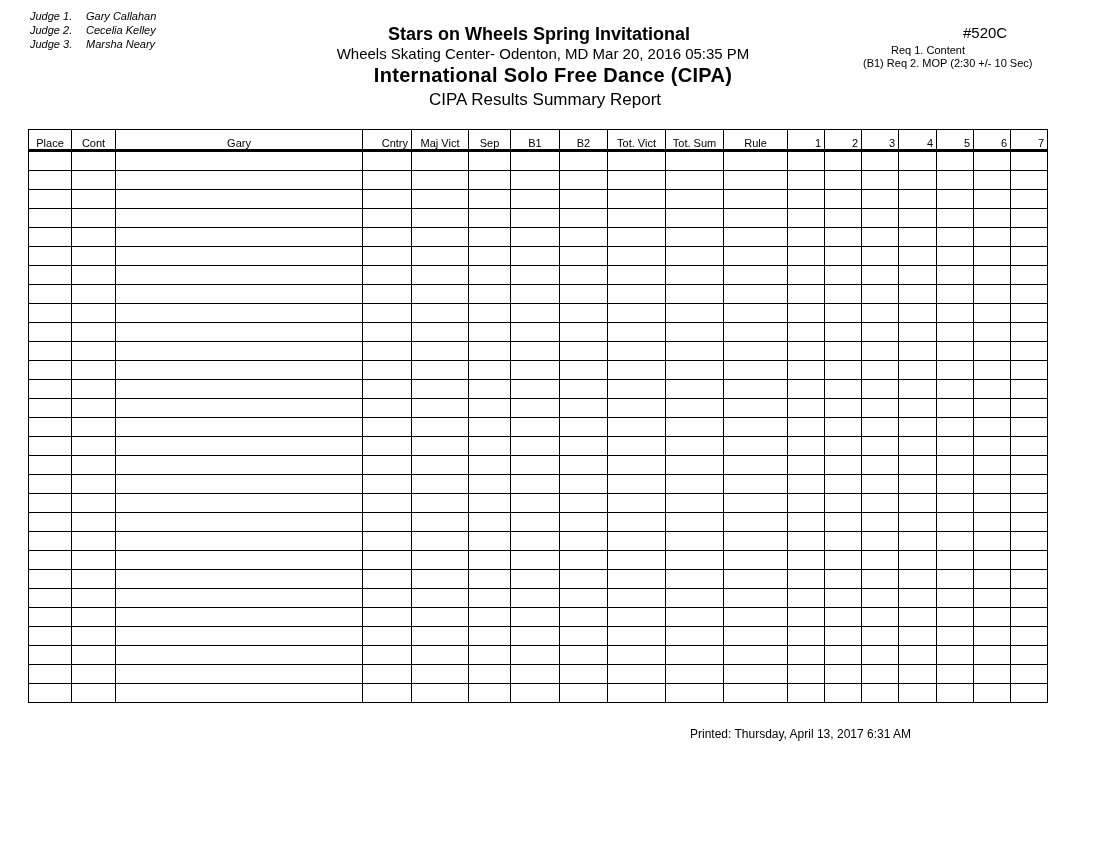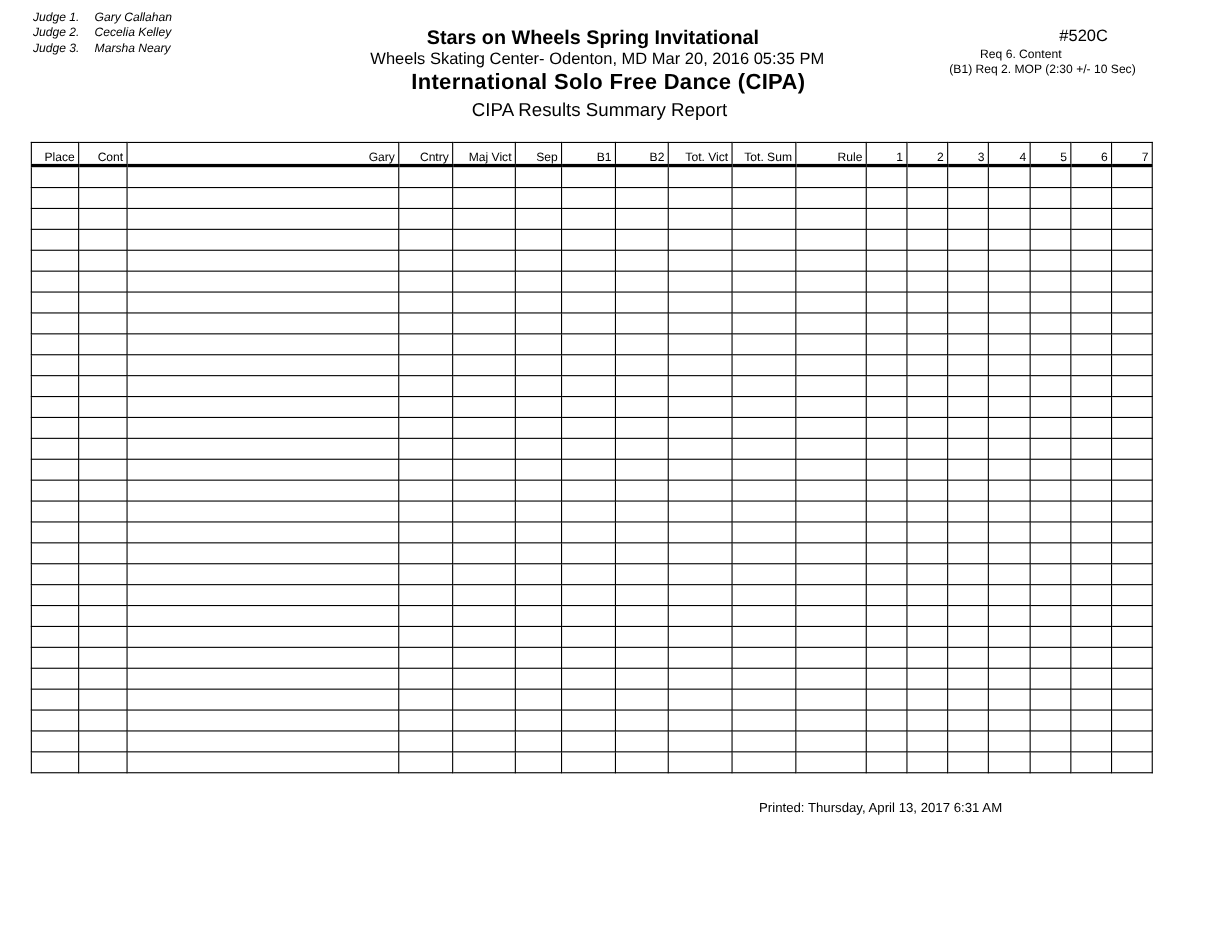--- a/index.html
+++ b/index.html
@@ -14,39 +14,39 @@
   .t3 { top:64px; font-size:20px; font-weight:bold; left:3px; letter-spacing:0.3px; }
   .t4 { top:90px; font-size:17px; left:-5px; }
   .eventno { left:963px; top:24px; font-size:15px; font-weight:normal; }
   .reqs { top:44px; font-size:11px; line-height:13px; }
   .req1 { left:891px; }
   .req2 { left:863px; top:57px; }
   table.grid { position:absolute; left:28px; top:129px; border-collapse:collapse; table-layout:fixed; }
   table.grid td, table.grid th { border:1px solid #000; padding:0 3px; font-size:11px; font-weight:normal; height:18px; overflow:hidden; white-space:nowrap; }
   table.grid th { height:19px; border-bottom:3px solid #000; vertical-align:bottom; padding-bottom:0; }
   .c { text-align:right; }
-  .l { text-align:right; }
+  .l { text-align:center; }
   .printed { left:690px; top:727px; font-size:12px; }
 </style>
 </head>
 <body>
 
 <div class="abs judges">
   <div class="judge-line"><span class="jl">Judge  1.</span><span>Gary Callahan</span></div>
   <div class="judge-line"><span class="jl">Judge  2.</span><span>Cecelia Kelley</span></div>
   <div class="judge-line"><span class="jl">Judge  3.</span><span>Marsha Neary</span></div>
 </div>
 
 <div class="abs title t1">Stars on Wheels Spring Invitational</div>
 <div class="abs title t2">Wheels Skating Center- Odenton, MD  Mar 20, 2016  05:35 PM</div>
 <div class="abs title t3">International Solo Free Dance (CIPA)</div>
 <div class="abs title t4">CIPA Results Summary Report</div>
 
 <div class="abs eventno">#520C</div>
-<div class="abs reqs req1">Req  6.  Content</div>
+<div class="abs reqs req1">Req  1.  Content</div>
 <div class="abs reqs req2">(B1)  Req  2.  MOP (2:30 +/- 10 Sec)</div>
 
 <table class="grid">
   <colgroup>
     <col style="width:43px">
       <col style="width:44px">
       <col style="width:247px">
       <col style="width:49px">
     <col style="width:57px">
       <col style="width:42px">

